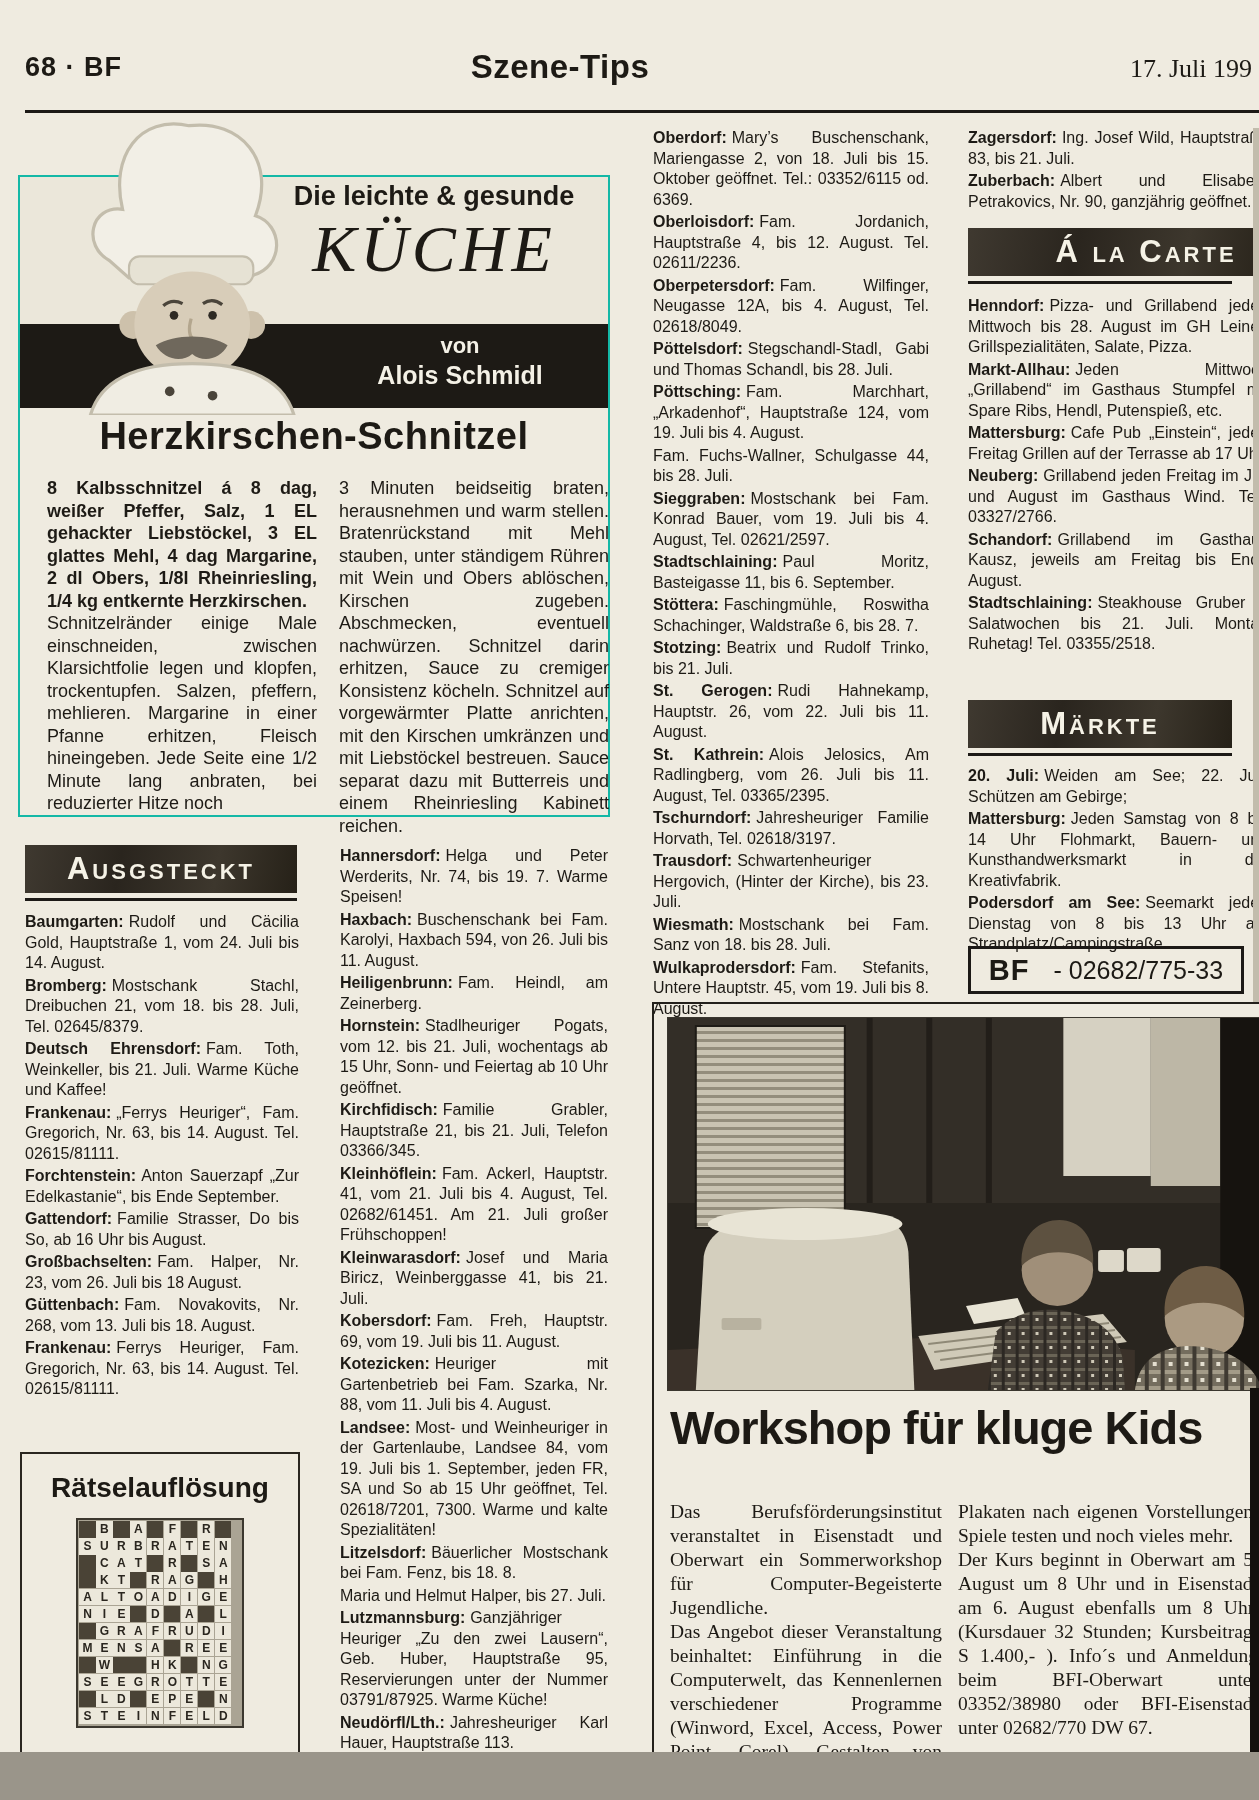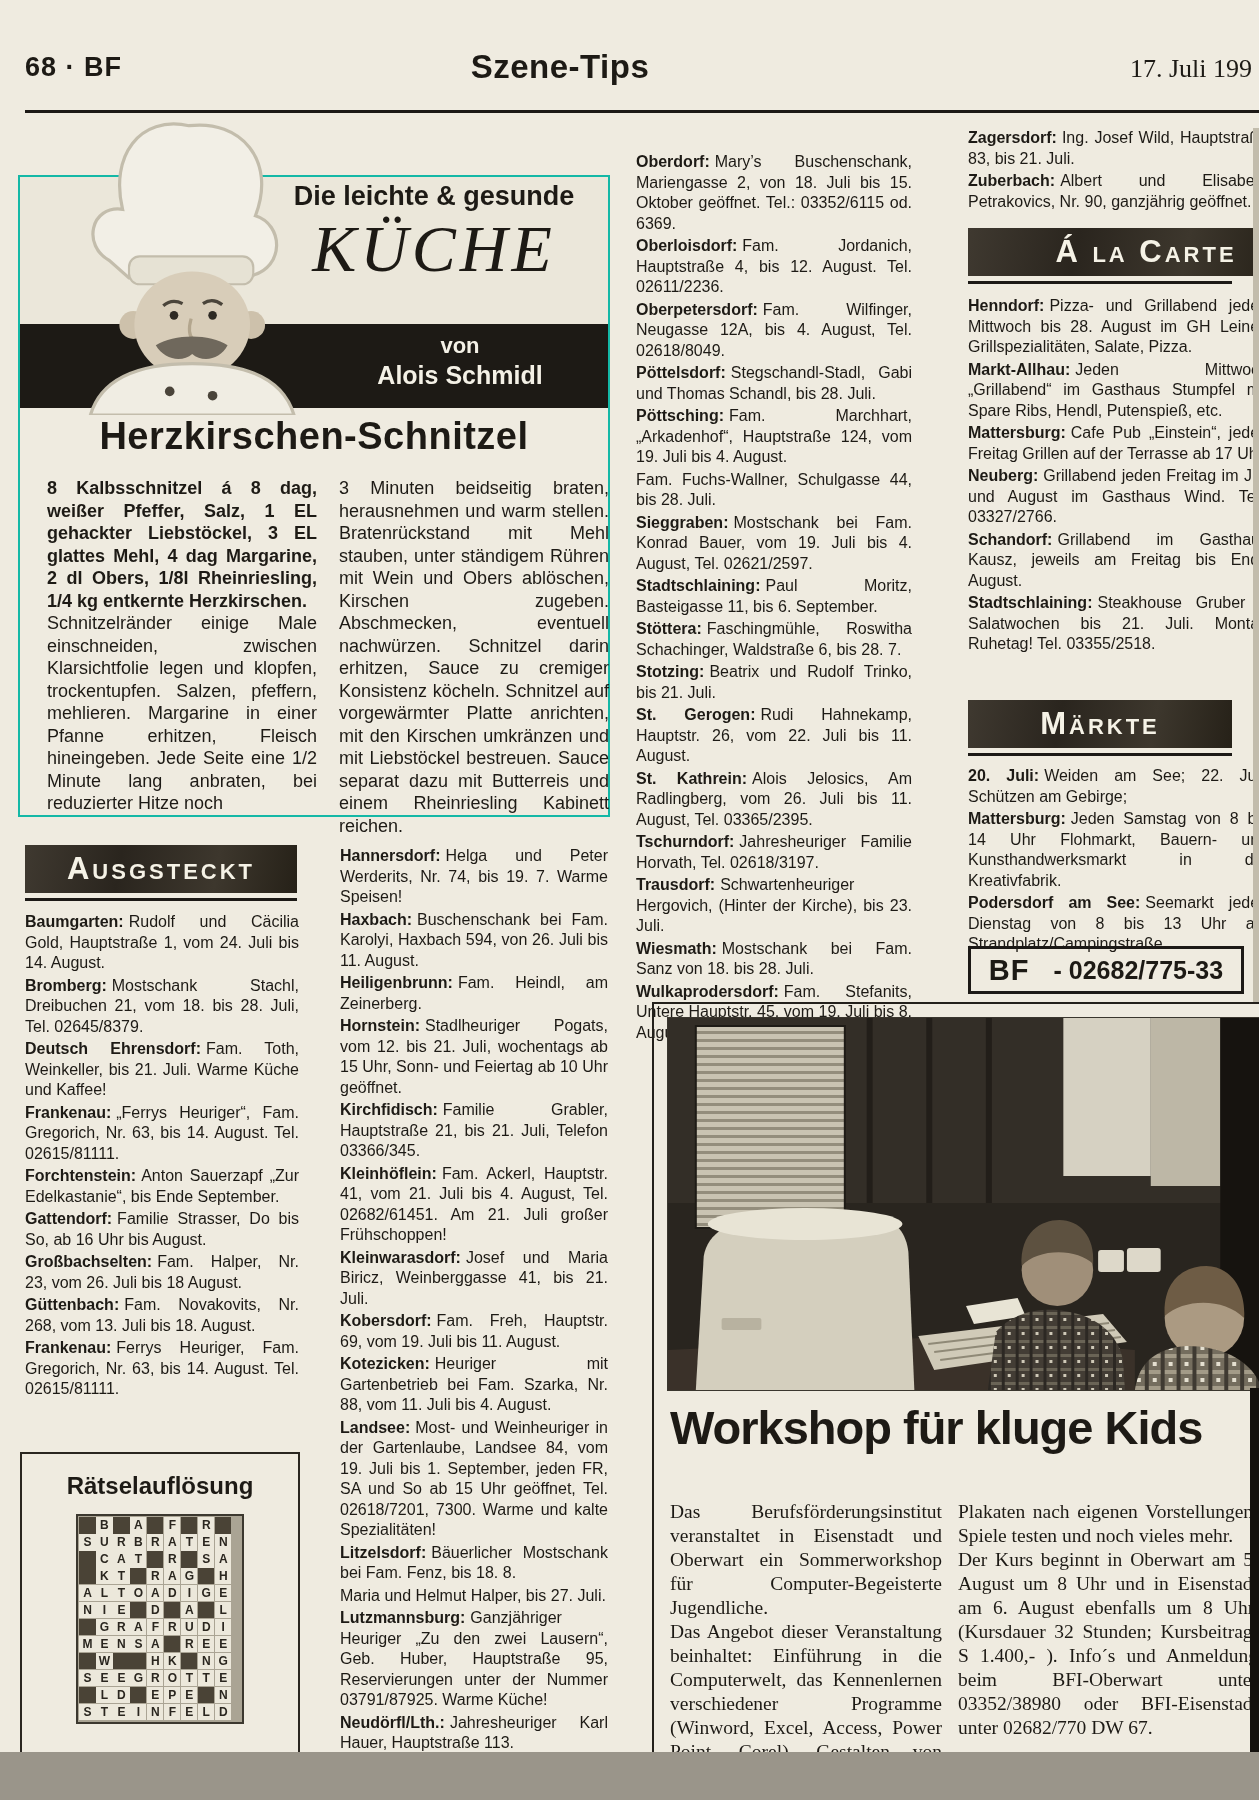--- a/index.html
+++ b/index.html
@@ -29,43 +29,43 @@
   .recipe-cols{position:absolute;left:27px;top:300px;width:562px;display:flex;gap:22px;}
   .recipe-cols .rc{width:270px;font-size:18px;line-height:22.5px;text-align:justify;}
   .recipe-cols p{margin:0;}
   .ingredients{font-weight:700;}
   
   .entries p.entry{margin:0 0 2px 0;font-size:16px;line-height:20.5px;text-align:justify;}
   .entry b{margin-right:5px;}
   .entry b:empty{display:none;margin:0;}
   .col1-entries{left:25px;top:912px;width:274px;}
   .col2-entries{left:340px;top:846px;width:268px;}
-  .col3-entries{left:636px;top:128px;width:276px;margin-top:24px;}
+  .col3-entries{left:653px;top:128px;width:276px;}
   .col4-entries{left:968px;top:128px;width:300px;}
   
   .band{background:linear-gradient(100deg,#3f3930 0%,#2a251e 35%,#3d372d 70%,#262118 100%);
         background-blend-mode:multiply;color:#f5f2e6;text-align:center;
         font-variant:small-caps;font-weight:800;font-size:31px;line-height:48px;letter-spacing:3px;}
   .band-rule{height:3px;background:#1c1916;}
   .ausg-band{left:25px;top:845px;width:272px;height:48px;}
   .ausg-rule{left:25px;top:898px;width:272px;}
   .alacarte-band{left:968px;top:228px;width:264px;height:48px;padding-left:46px;}
   .alacarte-rule{left:968px;top:281px;width:264px;}
   .alacarte-entries{left:968px;top:296px;width:300px;}
   .maerkte-band{left:968px;top:700px;width:264px;height:48px;}
   .maerkte-rule{left:968px;top:753px;width:264px;}
   .maerkte-entries{left:968px;top:766px;width:300px;}
   
   .bf-box{left:968px;top:946px;width:270px;height:42px;border:3px solid #1c1916;
           display:flex;align-items:center;justify-content:center;gap:24px;}
   .bf-brand{font-size:29px;font-weight:800;letter-spacing:1px;}
-  .bf-number{font-size:25px;font-weight:700;text-align:center;}
+  .bf-number{font-size:25px;font-weight:400;text-align:center;}
   
   .raetsel-box{left:20px;top:1452px;width:276px;height:306px;border:2px solid #2a2620;}
-  .raetsel-title{margin-top:18px;text-align:center;font-size:24px;font-weight:800;}
+  .raetsel-title{margin-top:18px;text-align:center;font-size:28px;font-weight:800;}
   .cw-grid{margin:14px auto 0;width:162px;background:#aaa494;border:2px solid #3c382f;padding:1px;}
   .cw-row{display:flex;}
   .cw-cell{width:16.2px;height:16.2px;margin:0.4px;background:#ece8db;
            font-size:12px;font-weight:700;line-height:16.2px;text-align:center;color:#2a261f;}
   .cw-cell.dark{background:#4a4336;}
   
   .workshop-frame{left:652px;top:1002px;width:620px;height:748px;
                   border-left:2px solid #23201b;border-top:2px solid #23201b;border-bottom:2px solid #23201b;}
   .workshop-photo{position:absolute;left:13px;top:13px;width:596px;height:372px;border:1px solid #3a362e;}
   .workshop-headline{position:absolute;left:16px;top:396px;width:590px;

